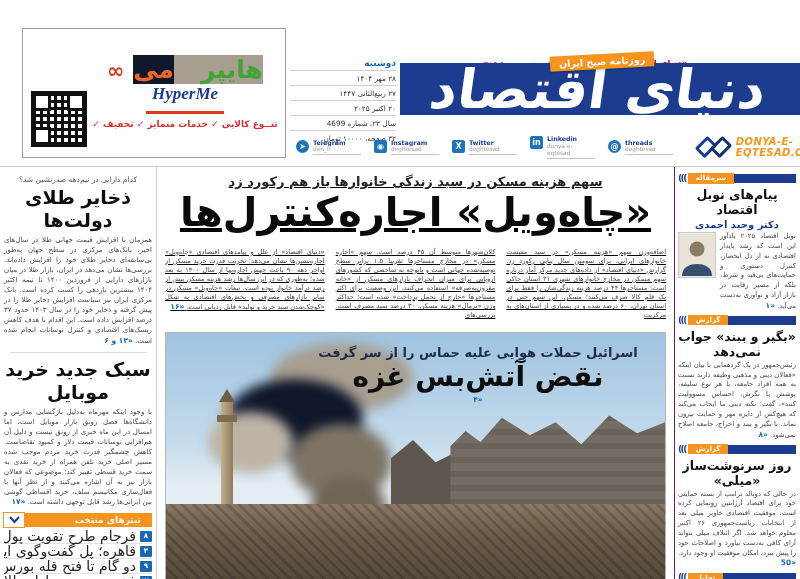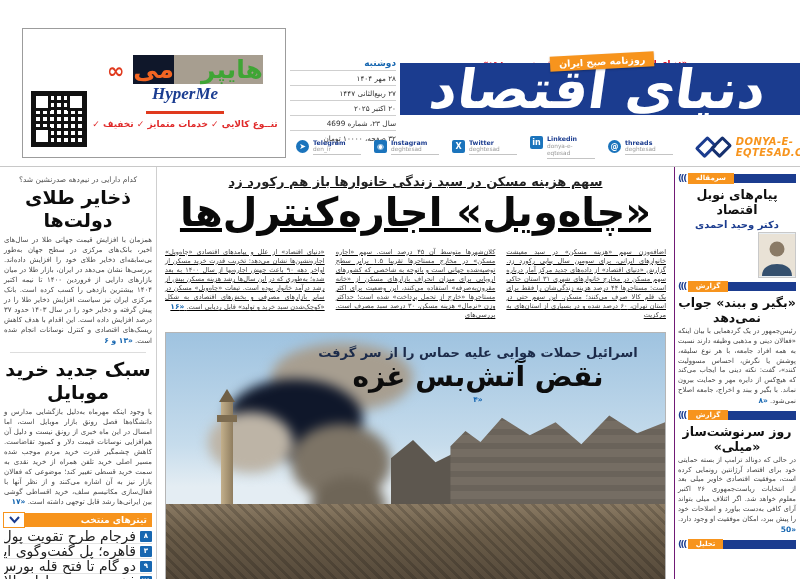--- a/index.html
+++ b/index.html
@@ -95,21 +95,21 @@
   .edrow{display:flex;gap:4px;align-items:flex-start;}
   .avatar{width:36px;height:44px;border:1px solid #c9c9c9;background:#e8eef3;flex:none;}
   .avatar svg{display:block;width:100%;height:100%;}
   
   .lkicker{font-size:7.5px;color:#555;text-align:center;margin-top:5px;}
   .ltitle{font-size:19px;font-weight:bold;color:#0d0d0d;text-align:center;line-height:1.22;margin:2px 0 4px;}
   .lbody{font-size:7px;line-height:1.42;color:#444;text-align:justify;}
   .ldiv{height:1px;background:#ddd;margin:5px 6px;}
   .sel-head{display:flex;direction:ltr;align-items:center;height:14px;background:#f7941d;margin:5px 0 2px;}
   .sel-chev{width:20px;height:14px;background:#fff;outline:1px solid #f7941d;display:flex;align-items:center;justify-content:center;flex:none;}
-  .sel-label{flex:1;text-align:right;color:#fff;font-size:9px;font-weight:bold;padding:0 5px;}
+  .sel-label{flex:1;text-align:right;color:#fff;font-size:9px;font-weight:bold;padding:0 11px;}
   .sel-item{display:flex;align-items:center;gap:4px;height:14px;border-bottom:1px solid #e3e3e3;}
   .num{width:12px;height:11px;background:#1767b1;color:#fff;font-size:7px;font-weight:bold;
        display:flex;align-items:center;justify-content:center;border-radius:1px;flex:none;}
   .sel-title{font-size:14px;font-weight:normal;color:#222;white-space:nowrap;overflow:hidden;}
 </style>
 </head>
 <body>
 
 <div class="page">
 
@@ -197,20 +197,21 @@
     <div class="aside-r">
 
       <div class="shead">
         <span class="waves">(((</span>
         <span class="slab">سرمقاله</span>
           <span class="sbar"></span>
       </div>
       <div class="stitle">پیام‌های نوبل اقتصاد</div>
       <div class="sauthor">دکتر وحید احمدی</div>
       <div class="edrow">
+        <div class="sbody"><span>نوبل اقتصاد ۲۰۲۵ یادآور این است که رشد پایدار اقتصادی نه از دل انحصار، کنترل دستوری و حمایت‌های بی‌قید و شرط، بلکه از مسیر رقابت در بازار آزاد و نوآوری به‌دست می‌آید.</span> <span class="pref">«۱</span></div>
         <div class="avatar">
           <svg viewBox="0 0 24 28">
               <rect width="24" height="28" fill="#e9e2d6"></rect>
               <circle cx="12" cy="10" r="5" fill="#8a7a66"></circle>
               <path d="M2 28c0-6 5-8 10-8s10 2 10 8" fill="#35506e"></path>
             </svg>
         </div>
       </div>
 
       <div class="shead">

